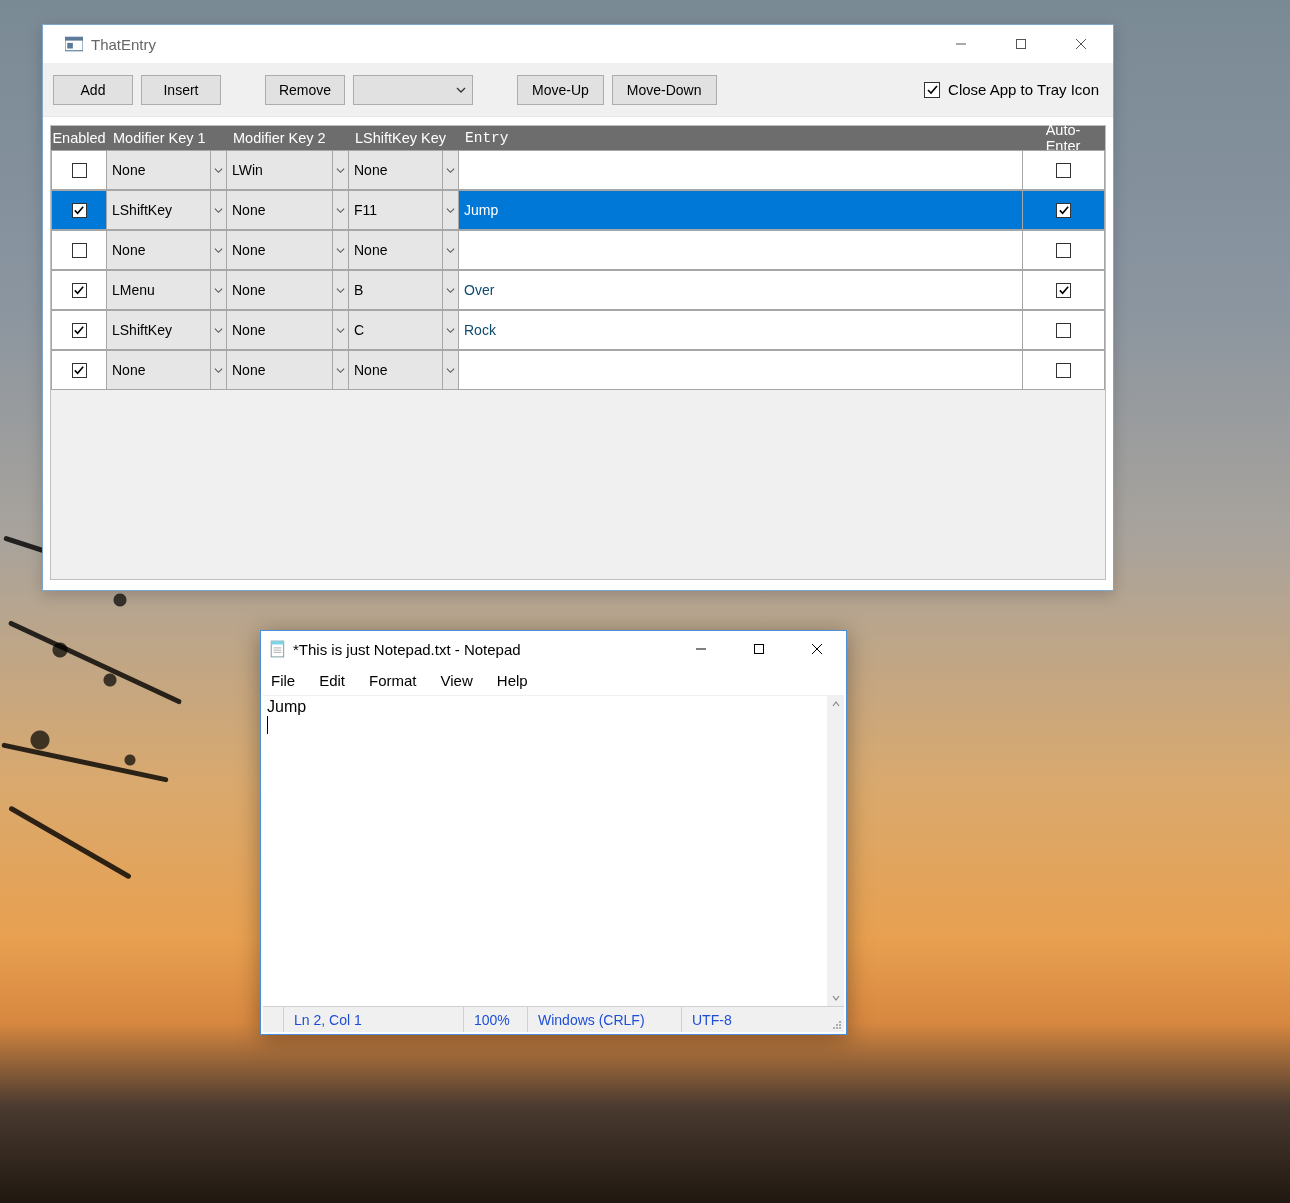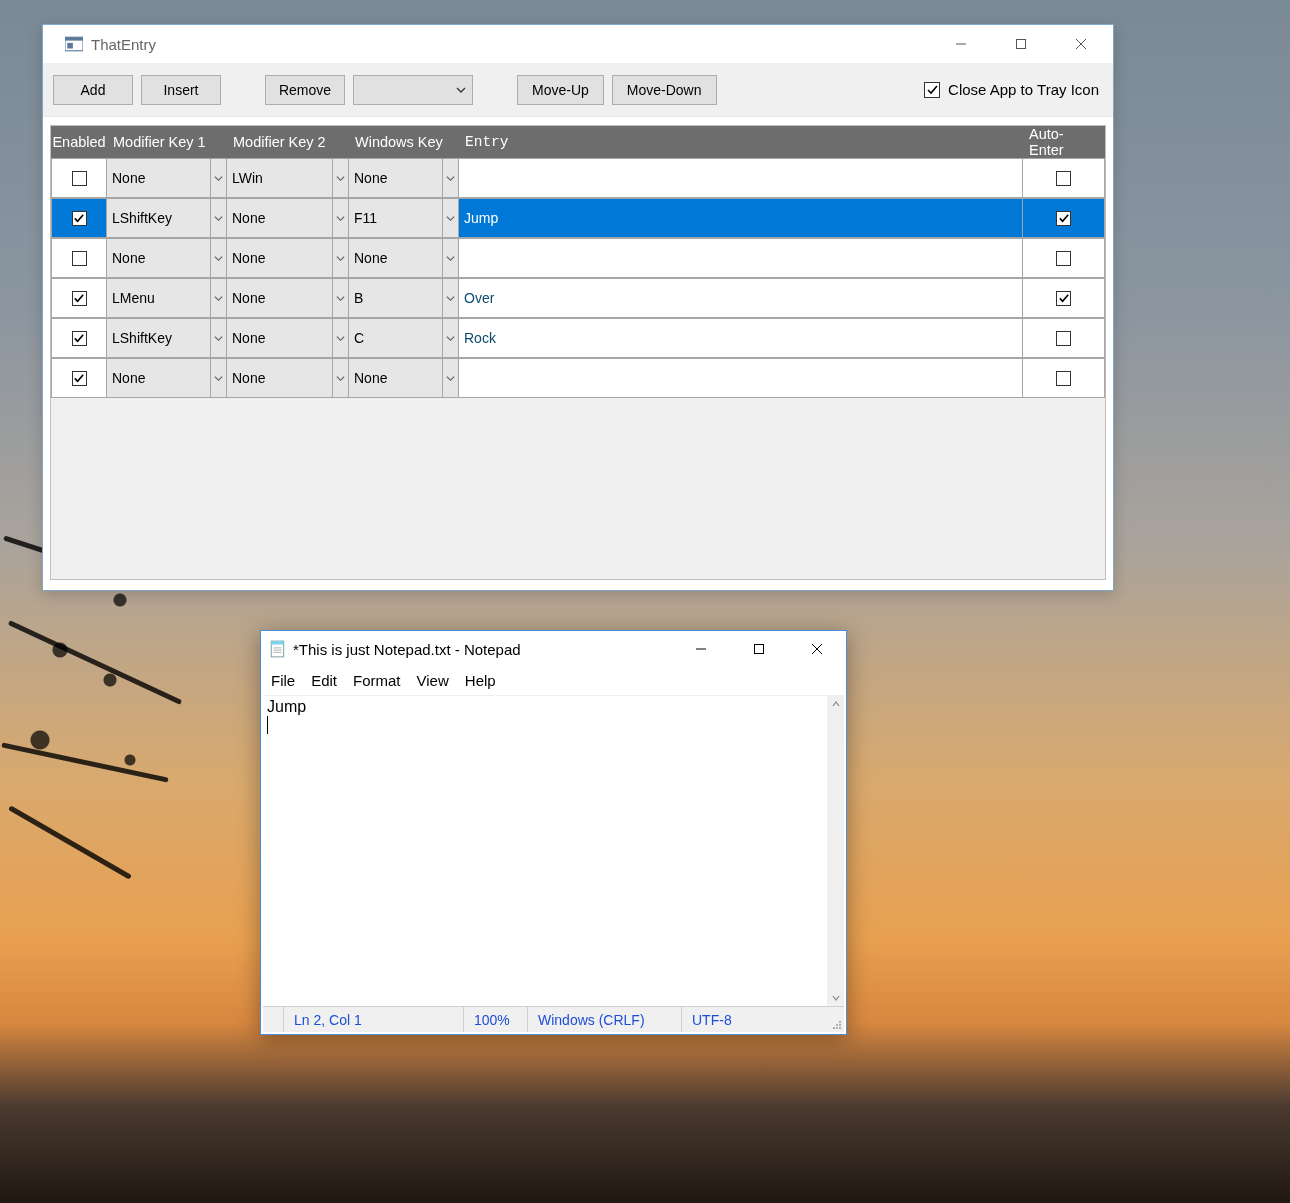--- a/index.html
+++ b/index.html
@@ -111,25 +111,26 @@
     padding-left:20px;
   }
 
   .grid-wrap {
     position: absolute;
     left: 7px; right: 7px; top: 100px; bottom: 10px;
     background: #f0f0f0;
     border: 1px solid #bfbfbf;
   }
   .grid-header {
-    height: 32px;
+    height: 24px;
     background: #6d6d6d;
     color: #fff;
     display:flex;
     font-size:14.5px;
+    text-align:center;
   }
   .gh { display:flex; align-items:center; padding:0 6px; }
   .col-en { width:56px; justify-content:center; }
   .col-m1 { width:120px; }
   .col-m2 { width:122px; }
   .col-sk { width:110px; }
   .col-entry { flex:1;font-family:Liberation Mono, monospace; }
   .col-auto { width:82px; justify-content:flex-end; padding-right:8px; }
 
   .grid-body { }
@@ -191,21 +192,21 @@
     color:#000;
   }
   .np-icon { width:18px; height:18px; margin-right:6px; display:inline-flex; }
   .np-titlebar .spacer { flex:1; }
   .np-controls { display:flex; }
   .np-btn { width:58px; height:36px; display:flex; align-items:center; justify-content:center; }
 
   .np-menu {
     height:26px;
     display:flex; align-items:center;
-    gap:0;
+    gap:8px;
     padding:0 2px;
     font-size:15px;
   }
   .np-menu .mi { padding:2px 8px; }
 
   .np-text {
     position:absolute;
     left:2px; right:2px; top:64px; bottom:28px;
     background:#fff;
     font-size:16px;
@@ -305,21 +306,21 @@
       </span>
       <span>Close App to Tray Icon</span>
     </label>
   </div>
 
   <div class="grid-wrap">
     <div class="grid-header">
       <div class="gh col-en">Enabled</div>
       <div class="gh col-m1">Modifier Key 1</div>
       <div class="gh col-m2">Modifier Key 2</div>
-      <div class="gh col-sk">Windows Key</div>
+      <div class="gh col-sk">LShiftKey Key</div>
       <div class="gh col-entry">Entry</div>
       <div class="gh col-auto">Auto-Enter</div>
     </div>
     <div class="grid-body" id="grid-body">
         <div class="grow">
           <div class="cell cell-en">
             <span class="chkbox"></span>
           </div>
           <div class="cell cell-dd cell-m1">
             <span>None</span>

